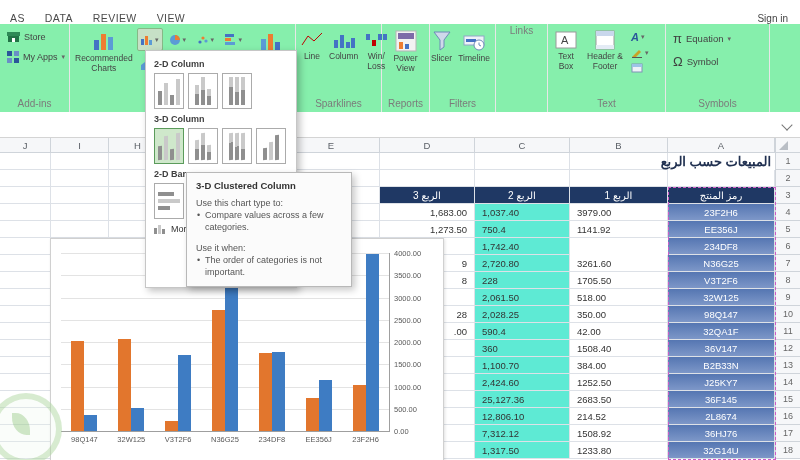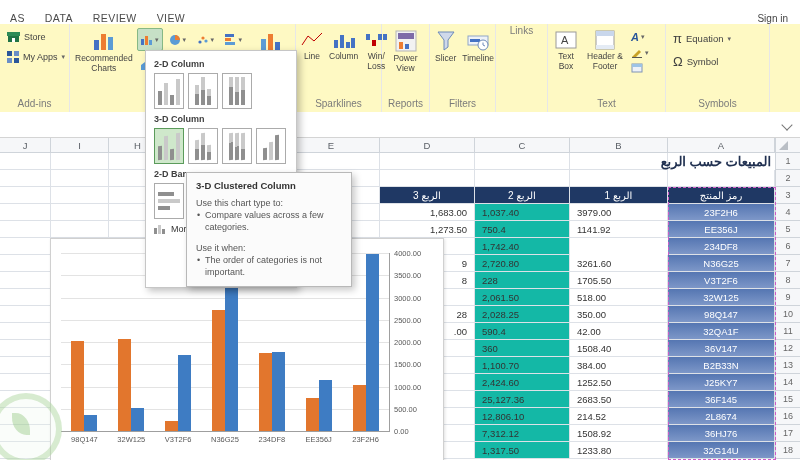--- a/index.html
+++ b/index.html
@@ -7,21 +7,21 @@
        font-family:"Liberation Sans", sans-serif;-webkit-font-smoothing:antialiased;}
 
   
   .tabbar{position:absolute;left:0;top:0;width:800px;height:24px;background:#fff;
           display:flex;align-items:flex-end;justify-content:space-between;}
   .tabs{display:flex;gap:20px;padding-left:10px;}
   .tab{font-size:10.5px;color:#4a4a4a;letter-spacing:.4px;cursor:default;}
   .signin{font-size:10px;color:#444;padding-right:12px;}
 
   
-  .ribbon{position:absolute;left:0;top:24px;width:800px;height:88px;background:#fef9c3;
+  .ribbon{position:absolute;left:0;top:24px;width:800px;height:88px;background:#86efac;
           border-bottom:1px solid #d4d4d4;display:flex;}
   .grp{position:relative;height:100%;border-right:1px solid #e7e7e7;box-sizing:border-box;
        display:flex;flex-direction:column;}
   .grp-c{flex:1;display:flex;align-items:flex-start;padding:4px 3px 0 3px;gap:2px;}
   .grp-l{height:15px;text-align:center;font-size:10px;color:#7b7b7b;line-height:13px;}
   .bigbtn{display:flex;flex-direction:column;align-items:center;gap:2px;padding:2px 2px;
           border-radius:2px;cursor:default;}
   .bigbtn .lbl{font-size:8.5px;color:#444;text-align:center;line-height:9.5px;}
   .sbtn{display:flex;align-items:center;gap:4px;font-size:9px;color:#444;padding:3px 4px;white-space:nowrap;}
   .dd{font-size:7px;color:#666;}
@@ -52,21 +52,21 @@
   .corner:after{content:"";position:absolute;left:3px;bottom:2px;border-style:solid;
           border-width:0 0 9px 9px;border-color:transparent transparent #b9bec5 transparent;}
   .rhdr{position:absolute;left:775px;width:25px;height:17px;background:#f6f7f9;
         border-bottom:1px solid #cfd4da;border-left:1px solid #cfd4da;box-sizing:border-box;
         font-size:9px;color:#666;display:flex;align-items:center;justify-content:center;}
   .cell{position:absolute;height:17px;border-right:1px solid #dde1e7;border-bottom:1px solid #dde1e7;
         box-sizing:border-box;font-size:9.5px;color:#333;display:flex;align-items:center;
         overflow:visible;white-space:nowrap;}
   .num{padding-left:7px;}
   .dnum{justify-content:flex-end;padding-right:7px;}
-  .sel-fill{background:#14b8a6;text-align:right;}
+  .sel-fill{background:#5eead4;text-align:right;}
   .hdr-cell{background:#1f3864;color:#fff;justify-content:center;direction:rtl;font-size:10px;}
   .code-cell{background:linear-gradient(180deg,#5576b2,#7d97c8);color:#fff;justify-content:center;
              font-size:9.5px;}
   .title-cell{direction:rtl;justify-content:flex-start;font-weight:bold;font-size:13px;
               color:#203050;padding-right:4px;border:none;z-index:2;}
   .selbox{position:absolute;border:1px dashed #cf5ac6;pointer-events:none;z-index:4;}
 
   
   .chart{position:absolute;left:50px;top:238px;width:392px;height:228px;background:#fff;
          border:1px solid #d0d0d0;box-shadow:1px 1px 3px rgba(0,0,0,.12);z-index:10;}
@@ -285,21 +285,21 @@
               <rect x="10" y="14" width="4" height="5" fill="#4472c4"></rect>
             </svg>
         </span>
         <span class="lbl" style="width:32px">Power View</span>
       </div>
     </div>
     <div class="grp-l">Reports</div>
   </div>
 
   <div class="grp" style="width:66px">
-    <div class="grp-c" style="justify-content:flex-start">
+    <div class="grp-c" style="justify-content:flex-end">
       <div class="bigbtn">
         <span>
           <svg width="20" height="22">
               <path d="M2,2 L18,2 L12,10 L12,17 L8,20 L8,10 Z" fill="#cfd9ea" stroke="#6d8ab8"></path>
             </svg>
         </span>
         <span class="lbl">Slicer</span>
       </div>
       <div class="bigbtn">
         <span>

